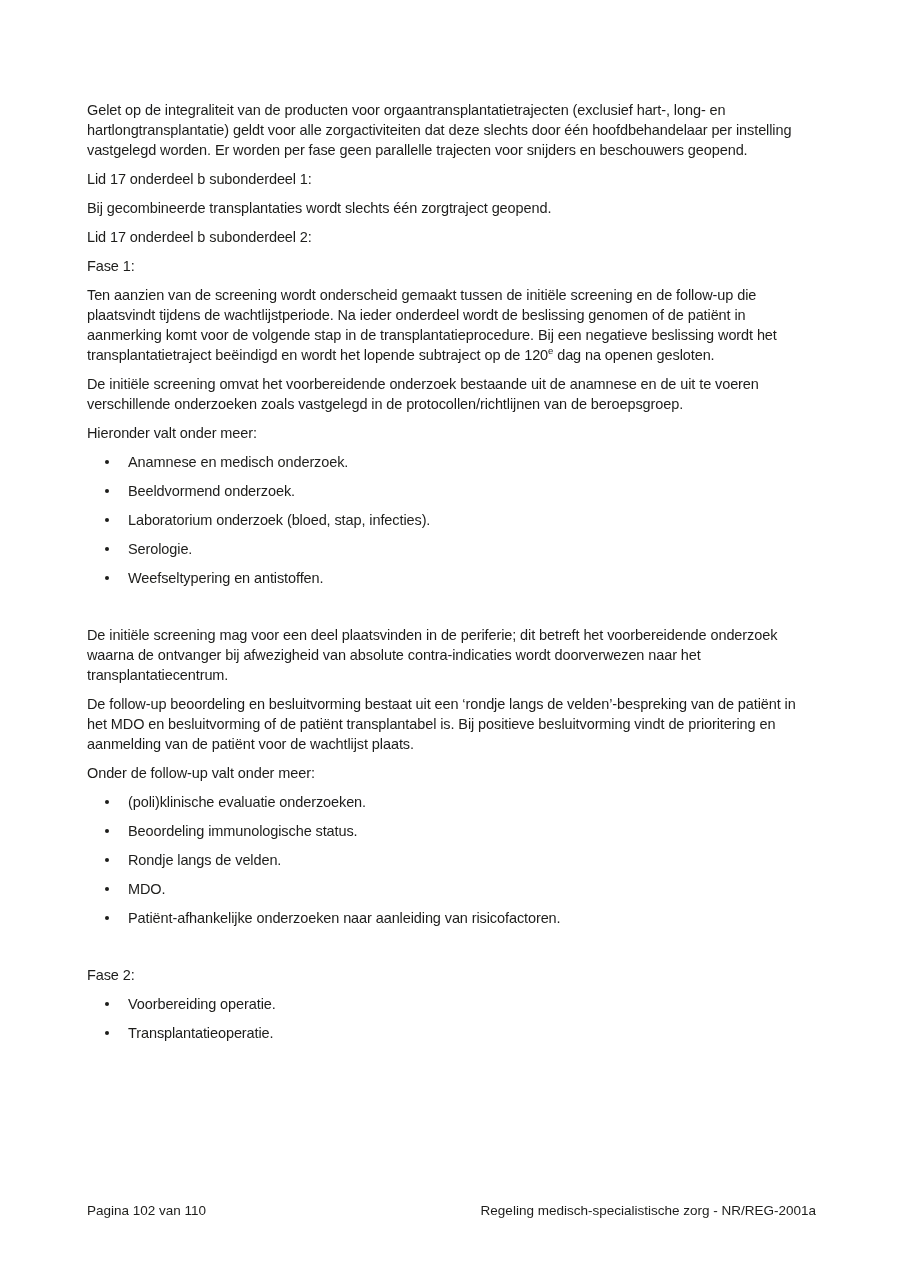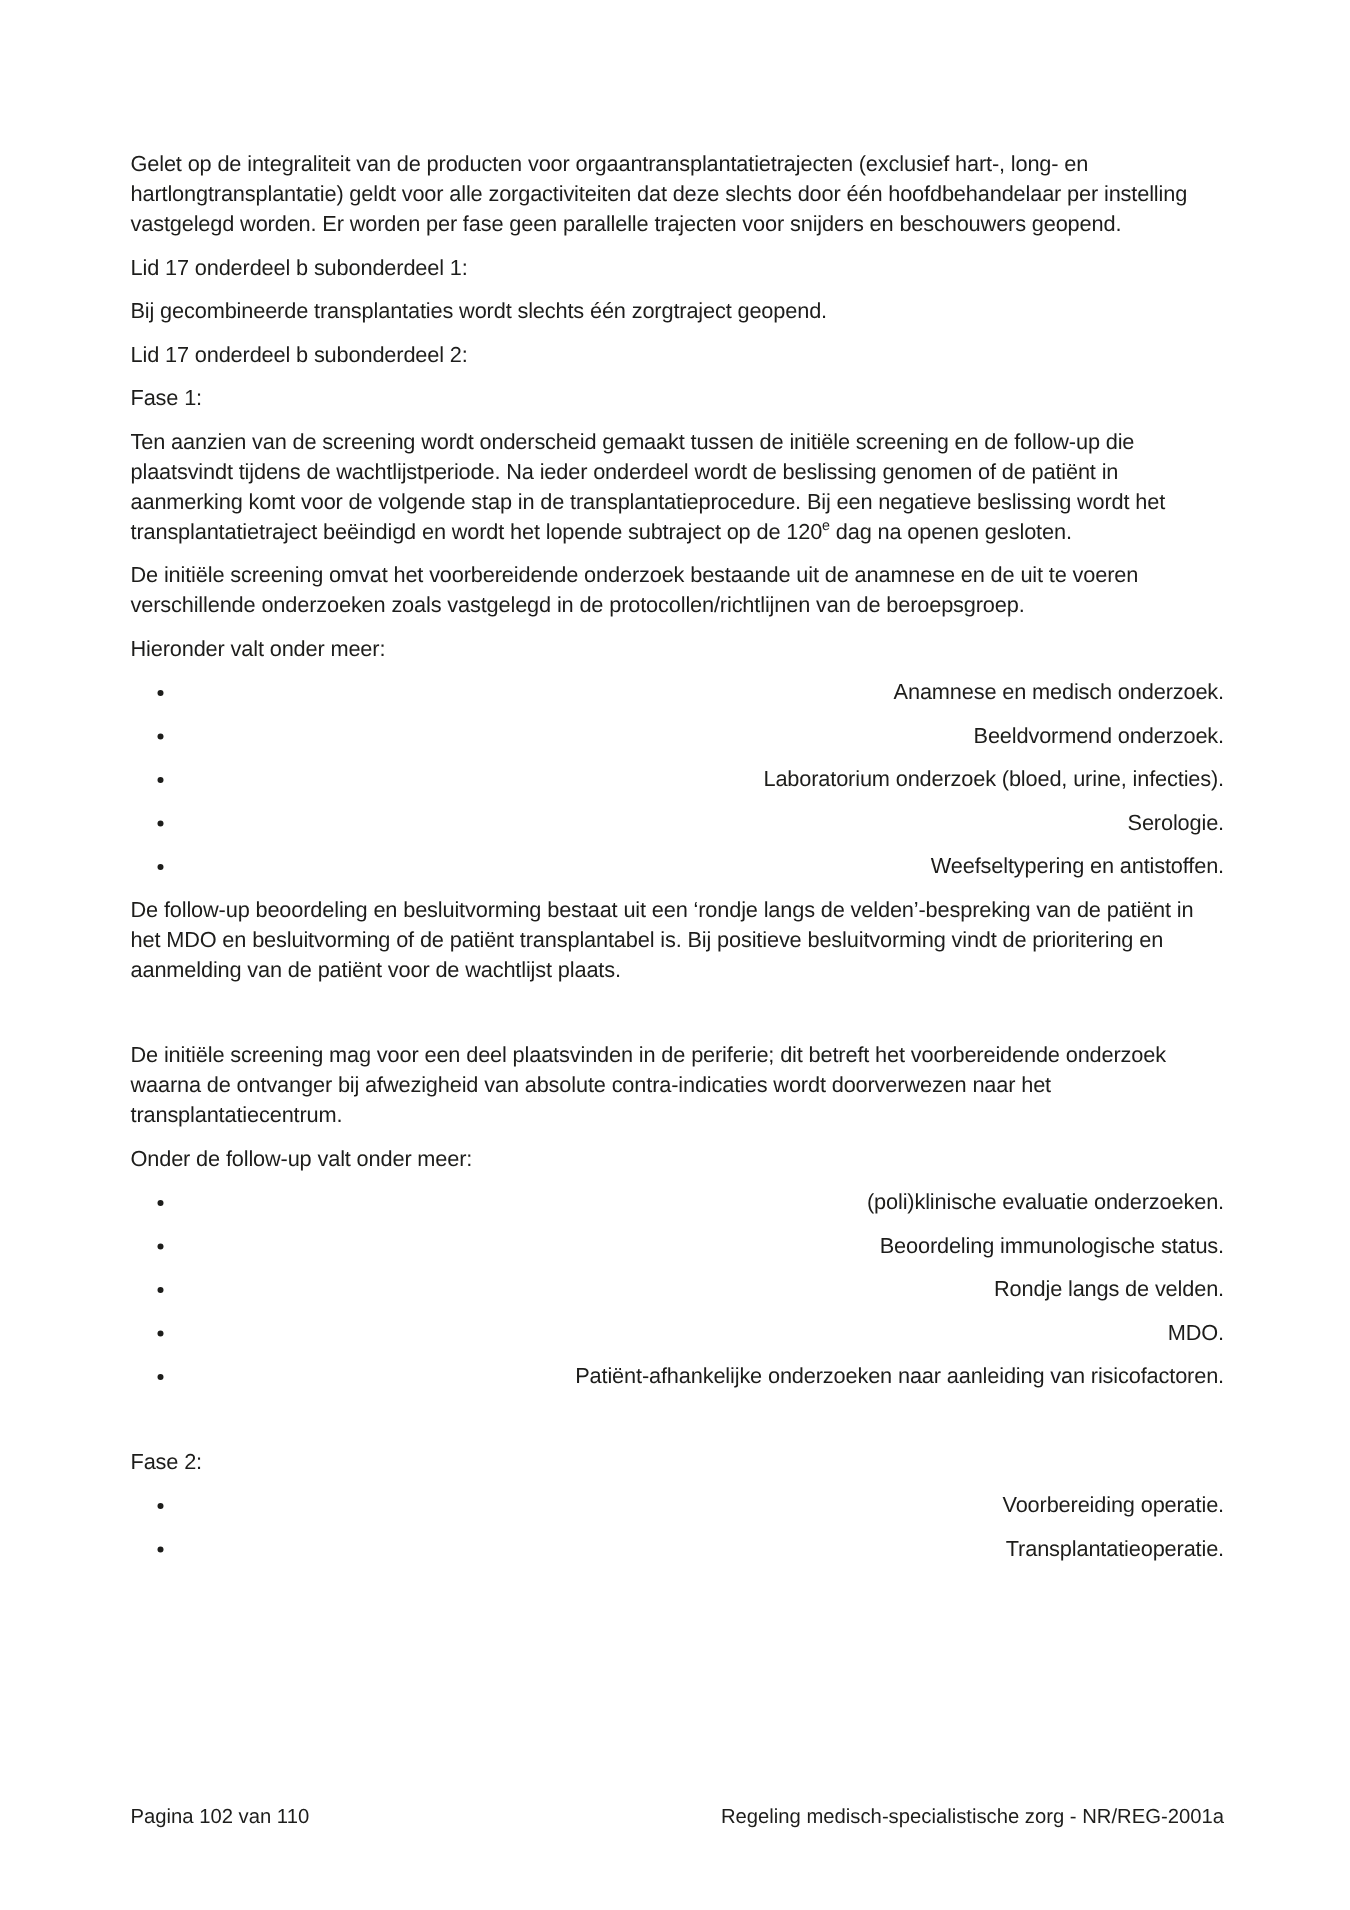--- a/index.html
+++ b/index.html
@@ -22,21 +22,20 @@
     line-height: 20px;
     letter-spacing: -0.1px;
     margin-top: 14px;
   }
   .para { margin: 0 0 9px 0; }
   .after-gap { margin-top: 37px; }
   ul.bullets {
     list-style: none;
     margin: 0 0 9px 0;
     padding: 0 0 0 41px;
-    text-align: right;
   }
   ul.bullets li {
     position: relative;
     margin: 0 0 9px 0;
   }
   .bullet-dot {
     position: absolute;
     left: -23px;
     top: 8px;
     width: 4px;
@@ -78,28 +77,28 @@
 
   <p class="para"><span>Ten aanzien van de screening wordt onderscheid gemaakt tussen de initiële screening en de follow-up die plaatsvindt tijdens de wachtlijstperiode. Na ieder onderdeel wordt de beslissing genomen of de patiënt in aanmerking komt voor de volgende stap in de transplantatieprocedure. Bij een negatieve beslissing wordt het transplantatietraject beëindigd en wordt het lopende subtraject op de 120</span><sup class="deg">e</sup><span> dag na openen gesloten.</span></p>
 
   <p class="para">De initiële screening omvat het voorbereidende onderzoek bestaande uit de anamnese en de uit te voeren verschillende onderzoeken zoals vastgelegd in de protocollen/richtlijnen van de beroepsgroep.</p>
 
   <p class="para">Hieronder valt onder meer:</p>
 
   <ul class="bullets">
     <li><span class="bullet-dot"></span><span>Anamnese en medisch onderzoek.</span></li>
     <li><span class="bullet-dot"></span><span>Beeldvormend onderzoek.</span></li>
-    <li><span class="bullet-dot"></span><span>Laboratorium onderzoek (bloed, urine, infecties).</span></li>
+    <li><span class="bullet-dot"></span><span>Laboratorium onderzoek (bloed, stap, infecties).</span></li>
     <li><span class="bullet-dot"></span><span>Serologie.</span></li>
     <li><span class="bullet-dot"></span><span>Weefseltypering en antistoffen.</span></li>
   </ul>
 
+  <p class="para after-gap">De initiële screening mag voor een deel plaatsvinden in de periferie; dit betreft het voorbereidende onderzoek waarna de ontvanger bij afwezigheid van absolute contra-indicaties wordt doorverwezen naar het transplantatiecentrum.</p>
+
   <p class="para">De follow-up beoordeling en besluitvorming bestaat uit een ‘rondje langs de velden’-bespreking van de patiënt in het MDO en besluitvorming of de patiënt transplantabel is. Bij positieve besluitvorming vindt de prioritering en aanmelding van de patiënt voor de wachtlijst plaats.</p>
-
-  <p class="para after-gap">De initiële screening mag voor een deel plaatsvinden in de periferie; dit betreft het voorbereidende onderzoek waarna de ontvanger bij afwezigheid van absolute contra-indicaties wordt doorverwezen naar het transplantatiecentrum.</p>
 
   <p class="para">Onder de follow-up valt onder meer:</p>
 
   <ul class="bullets">
     <li><span class="bullet-dot"></span><span>(poli)klinische evaluatie onderzoeken.</span></li>
     <li><span class="bullet-dot"></span><span>Beoordeling immunologische status.</span></li>
     <li><span class="bullet-dot"></span><span>Rondje langs de velden.</span></li>
     <li><span class="bullet-dot"></span><span>MDO.</span></li>
     <li><span class="bullet-dot"></span><span>Patiënt-afhankelijke onderzoeken naar aanleiding van risicofactoren.</span></li>
   </ul>

